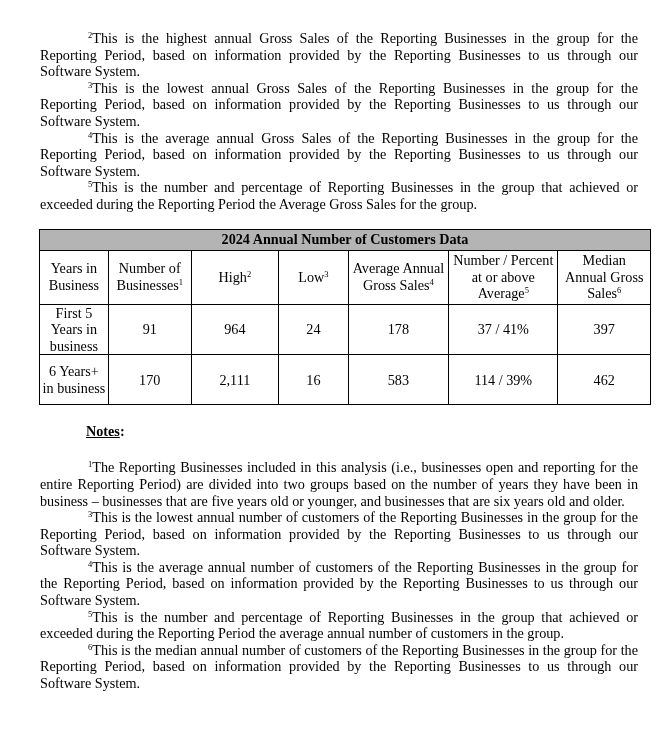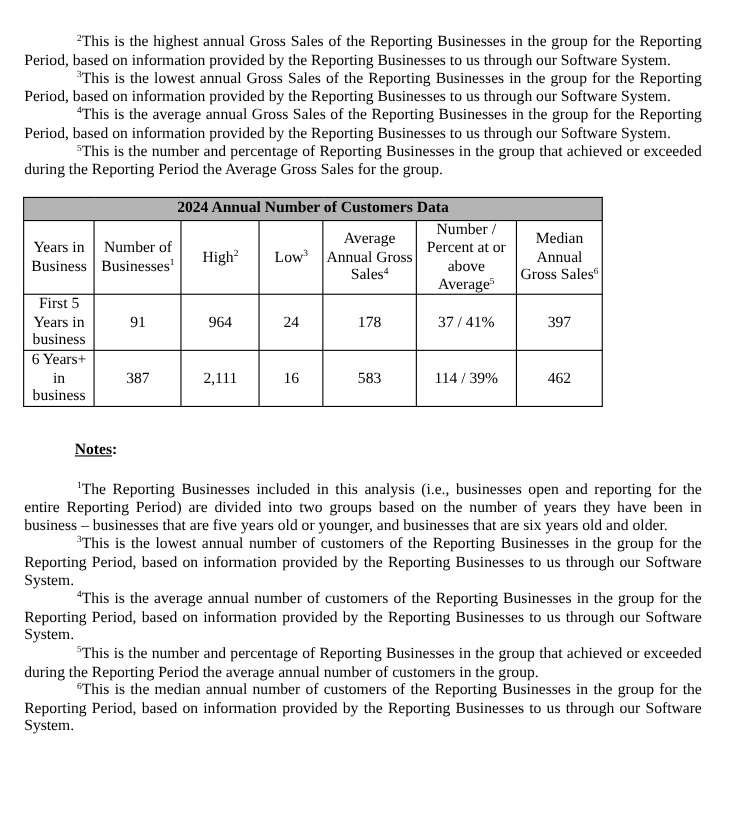--- a/index.html
+++ b/index.html
@@ -11,40 +11,40 @@
       width: 663px;
       height: 739px;
       overflow: hidden;
       font-family: "Liberation Serif", "DejaVu Serif", serif;
       color: #000;
       font-size: 14.2px;
       line-height: 16.6px;
     }
     .page {
       position: relative;
-      padding: 30px 25px 0 22px;
+      padding: 30px 25px 0 40px;
       box-sizing: border-box;
       width: 663px;
     }
     .para {
       margin: 0;
       text-align: justify;
       text-indent: 48px;
     }
     .para sup, th sup {
       font-size: 8.5px;
       line-height: 0;
       vertical-align: 5px;
     }
     .top-notes .para {
       margin-bottom: 0;
     }
     table.data {
       border-collapse: collapse;
-      width: 527px;
+      width: 612px;
       margin-top: 16px;
       margin-left: -1px;
       font-size: 14.2px;
       line-height: 16.6px;
     }
     table.data td, table.data th {
       border: 1.3px solid #000;
       text-align: center;
       vertical-align: middle;
       font-weight: normal;
@@ -56,21 +56,21 @@
       height: 20px;
     }
     table.data .head-row th {
       height: 53px;
     }
     table.data .body-row td {
       height: 49px;
       margin-left: 42px;
     }
     .notes-heading {
-      margin: 31px 0 0 46px;
+      margin: 18px 0 0 46px;
       font-weight: bold;
       text-decoration: underline;
     }
     .notes-heading-wrap { height: 36px; }
     .bottom-notes .para {
       margin-bottom: 0;
     }
     .bottom-notes .para + .para { margin-top: 0; }
   </style>
 </head>
@@ -114,21 +114,21 @@
         <td>First 5 Years in business</td>
         <td>91</td>
         <td>964</td>
         <td>24</td>
         <td>178</td>
         <td>37 / 41%</td>
         <td>397</td>
       </tr>
       <tr class="body-row">
         <td>6 Years+ in business</td>
-        <td>387</td>
+        <td>170</td>
         <td>2,111</td>
         <td>16</td>
         <td>583</td>
         <td>114 / 39%</td>
         <td>462</td>
       </tr>
     </tbody>
   </table>
 
   <div class="notes-heading-wrap">

